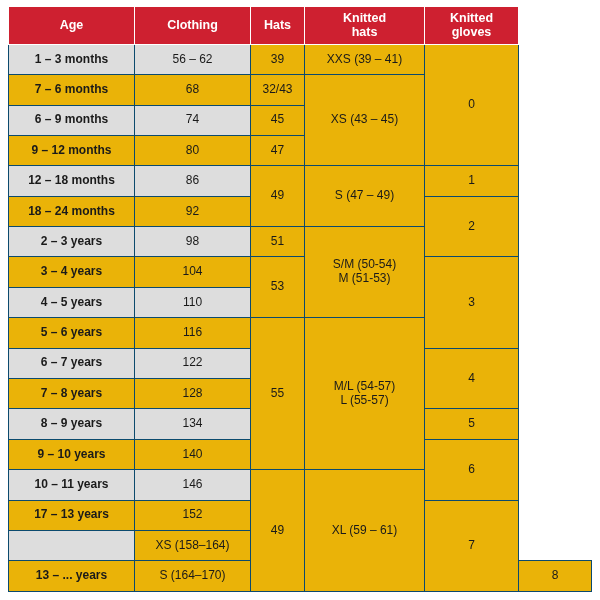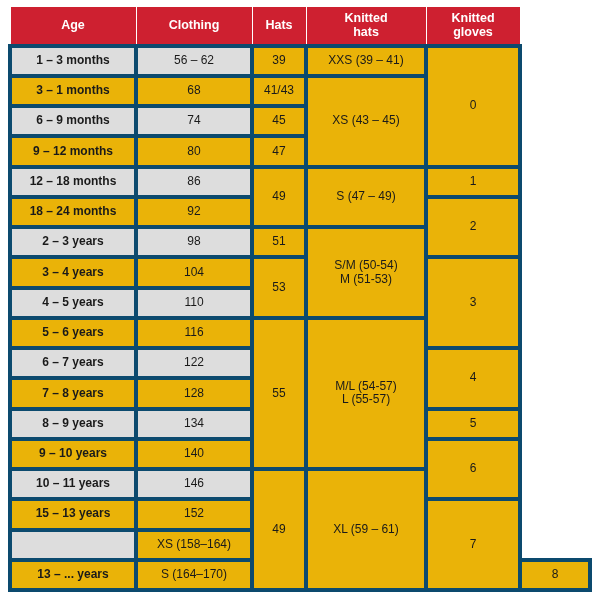--- a/index.html
+++ b/index.html
@@ -31,21 +31,21 @@
     color: #ffffff;
     font-size: 12.5px;
     font-weight: bold;
     text-align: center;
     vertical-align: middle;
     border: 1px solid #ffffff;
     padding: 4px 2px;
     line-height: 1.15;
   }
   table.size-table td {
-    border: 4px solid #0c4a6e;
+    border: 1px solid #0c4a6e;
     text-align: center;
     vertical-align: middle;
     font-size: 12px;
     color: #1a1a1a;
     padding: 2px 2px;
     line-height: 1.15;
   }
   td.age {
     font-weight: bold;
     font-size: 12.2px;
@@ -95,23 +95,23 @@
 
       <tr>
         <td class="age shaded">1 – 3 months</td>
         <td class="shaded">56 – 62</td>
         <td class="plain">39</td>
         <td class="plain">XXS (39 – 41)</td>
         <td class="plain" rowspan="4">0</td>
       </tr>
 
       <tr>
-        <td class="age plain">3 – 1 months</td>
+        <td class="age plain">7 – 6 months</td>
         <td class="plain">68</td>
-        <td class="plain">41/43</td>
+        <td class="plain">32/43</td>
         <td class="plain" rowspan="3">XS (43 – 45)</td>
       </tr>
 
       <tr>
         <td class="age shaded">6 – 9 months</td>
         <td class="shaded">74</td>
         <td class="plain">45</td>
       </tr>
 
       <tr>
@@ -190,21 +190,21 @@
       </tr>
 
       <tr>
         <td class="age shaded">10 – 11 years</td>
         <td class="shaded">146</td>
         <td class="plain" rowspan="4">49</td>
         <td class="plain" rowspan="4">XL (59 – 61)</td>
       </tr>
 
       <tr>
-        <td class="age plain">15 – 13 years</td>
+        <td class="age plain">17 – 13 years</td>
         <td class="plain">152</td>
         <td class="plain" rowspan="3">7</td>
       </tr>
 
       <tr>
         <td class="age shaded"></td>
         <td class="plain">XS (158–164)</td>
       </tr>
 
       <tr>

